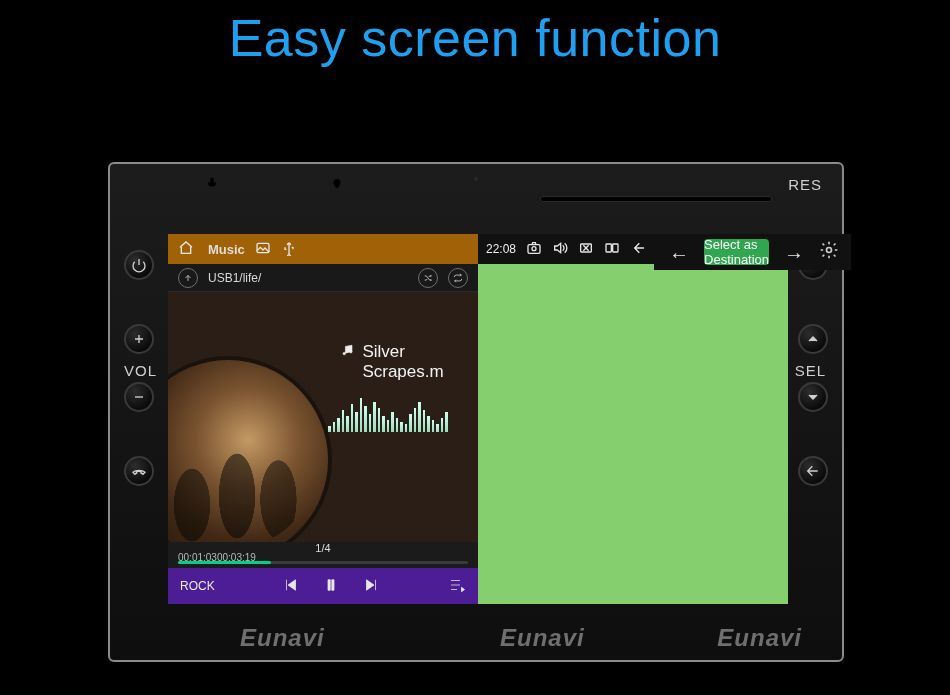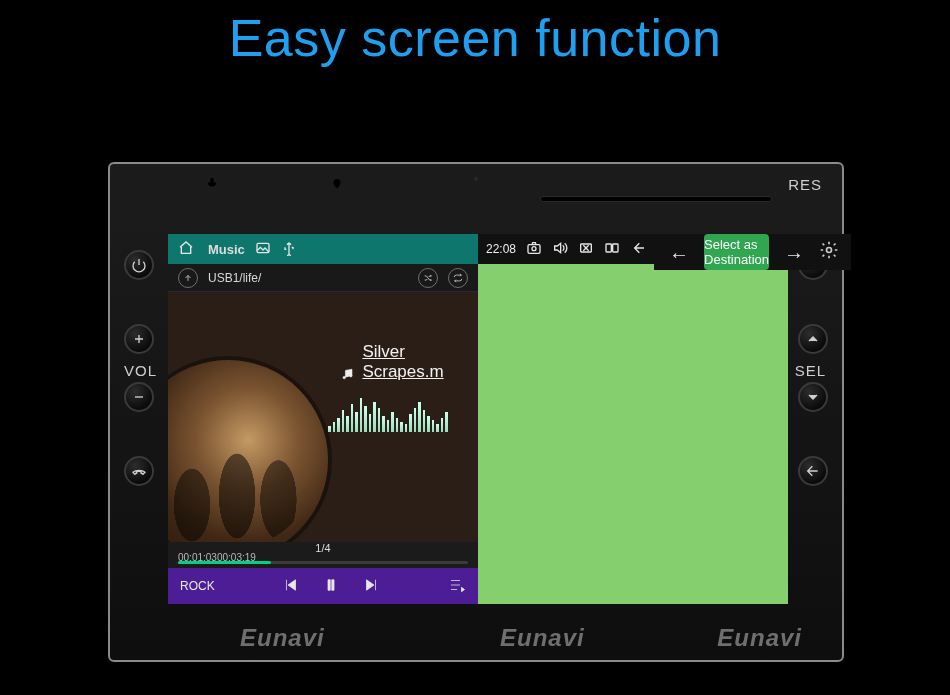--- a/index.html
+++ b/index.html
@@ -8,36 +8,36 @@
   .title { position: absolute; left: 0; right: 0; top: 8px; text-align: center; color: #1e9ff0; font-size: 52px; font-weight: 400; letter-spacing: .5px; }
   .subtitle { position: absolute; left: 0; right: 0; top: 98px; text-align: center; color: #1e9ff0; font-size: 22px; }
   .unit { position: absolute; left: 108px; top: 162px; width: 736px; height: 500px; background: linear-gradient(180deg,#1c1c1c,#0e0e0e); border: 2px solid #8a8a8a; border-radius: 6px; }
   .bezel-btn { position: absolute; width: 30px; height: 30px; border-radius: 50%; background: radial-gradient(circle at 35% 30%, #2d2d2d 0%, #0b0b0b 70%); border: 2px solid #3a3a3a; display:flex; align-items:center; justify-content:center; color:#cfcfcf; }
   .bezel-btn svg { width:16px; height:16px; stroke:#cfcfcf; fill:none; stroke-width:2; }
   .bezel-label { position:absolute; color:#cfcfcf; font-size:15px; letter-spacing:1px; }
   .tiny-icon { position:absolute; width:14px; height:14px; color:#bfbfbf; }
   .screen { position:absolute; left:58px; top:70px; width:620px; height:370px; background:#222; border-radius:3px; box-shadow:inset 0 0 0 1px #000; display:flex; }
   
   .left-app { width:310px; height:100%; background:#1b1b1b; color:#ddd; position:relative; display:flex; flex-direction:column; }
-  .la-top { height:30px; background:#0f766e; display:flex; align-items:center; gap:14px; padding:0 10px; font-size:13px; }
+  .la-top { height:30px; background:#a16207; display:flex; align-items:center; gap:14px; padding:0 10px; font-size:13px; }
   .la-top .mid { flex:1; display:flex; align-items:center; gap:10px; }
   .la-top svg { width:16px; height:16px; stroke:#e6e6e6; fill:none; stroke-width:2; }
   .la-bar { height:28px; display:flex; align-items:center; gap:10px; padding:0 10px; font-size:12px; background:#191919; border-bottom:1px solid #2a2a2a; }
   .la-bar .crumb { flex:1; color:#d8d8d8; }
   .la-bar .circ { width:20px; height:20px; border-radius:50%; border:1px solid #6e6e6e; display:flex; align-items:center; justify-content:center; }
   .la-bar .circ svg { width:10px;height:10px;stroke:#cfcfcf;fill:none;stroke-width:2; }
   .la-main { flex:1; position:relative; background:#2a1e17; overflow:hidden; }
   .album { position:absolute; left:-40px; bottom:-18px; width:200px; height:200px; border-radius:50%; background: radial-gradient(circle at 60% 40%, #c39a63 0%, #7b5431 30%, #402815 60%, #20140b 100%); box-shadow: 0 0 0 4px rgba(0,0,0,.4); background-blend-mode:multiply; }
   .album-people { position:absolute; inset:10px; border-radius:50%; background:
       radial-gradient(ellipse 30px 60px at 30% 75%, rgba(0,0,0,.45) 0 60%, transparent 61%),
       radial-gradient(ellipse 30px 70px at 55% 70%, rgba(0,0,0,.5) 0 60%, transparent 61%),
       radial-gradient(ellipse 30px 65px at 78% 72%, rgba(0,0,0,.45) 0 60%, transparent 61%); }
   .eq { position:absolute; left:160px; bottom:110px; width:120px; height:40px; display:flex; gap:2px; align-items:flex-end; }
   .eq i{ display:block; width:4px; background:linear-gradient(180deg,#cfe,#9db); }
-  .song { position:absolute; left:172px; top:50px; color:#f2f2f2; font-size:17px; display:flex; align-items:flex-end; gap:8px;text-decoration:underline; }
+  .song { position:absolute; left:172px; top:50px; color:#f2f2f2; font-size:17px; display:flex; align-items:flex-start; gap:8px; }
   .song svg { width:16px;height:16px; stroke:#eee; fill:#eee; }
   .la-seek { height:26px; padding:4px 10px 0; font-size:10px; color:#bbb; display:flex; align-items:center; justify-content:flex-start; position:relative; }
   .la-seek .track { position:absolute; left:10px; right:10px; bottom:4px; height:3px; background:#3a3a3a; border-radius:3px; }
   .la-seek .prog  { position:absolute; left:10px; bottom:4px; height:3px; background:#00d08a; border-radius:3px; }
   .la-seek .counter { position:absolute; left:0; right:0; top:0; text-align:center; font-size:11px; color:#ddd; }
   .la-ctrl { height:36px; background:#4c1d95; display:flex; align-items:center; gap:22px; padding:0 12px; color:#e7e7e7; font-size:12px; }
   .la-ctrl svg { width:18px;height:18px; stroke:#e7e7e7; fill:#e7e7e7; }
   .la-ctrl .spacer{flex:1;}
   
   .right-app { width:310px; height:100%; position:relative; background:#86cf6f; display:flex; flex-direction:row; }
@@ -52,21 +52,21 @@
   .target .cross:after{top:13px;left:-5px;height:4px;width:40px;}
   .scale { position:absolute; right:12px; bottom:12px; font-size:12px; color:#222; text-align:right;}
   .scale .bar{width:54px;height:6px;border-bottom:2px solid #222;border-left:2px solid #222;border-right:2px solid #222;margin-top:2px;}
   .map-btns-left { position:absolute; left:8px; top:6px; display:flex; flex-direction:column; gap:12px;}
   .map-btn { width:32px;height:28px;border-radius:4px;background:#f3f3f3;border:1px solid #999;display:flex;align-items:center;justify-content:center;font-size:12px;color:#333;}
   .map-btn.small{height:26px;}
   .map-btn svg{width:16px;height:16px;stroke:#333;fill:none;stroke-width:2;}
   .map-btns-right { position:absolute; right:8px; top:6px; display:flex; flex-direction:column; gap:12px; align-items:flex-end;}
   .ra-bottom { height:36px; background:#111; display:flex; align-items:center; gap:8px; padding:0 8px; }
   .ra-bottom .arrow { color:#e7e7e7; width:34px; text-align:center; font-size:20px; }
-  .dest-btn { flex:1; height:36px; border-radius:4px; background:#2fa64f; color:#fff; font-size:13px; display:flex; align-items:center; justify-content:center; }
+  .dest-btn { flex:1; height:26px; border-radius:4px; background:#2fa64f; color:#fff; font-size:13px; display:flex; align-items:center; justify-content:center; }
   .gear { width:24px;height:24px; }
   .gear svg{width:20px;height:20px;stroke:#ccc;fill:none;stroke-width:2;}
   .dot { position:absolute; left:50%; top:13px; width:4px;height:4px;border-radius:50%;background:#2a2a2a; transform:translateX(-2px); }
   .brand { position:absolute; bottom:8px; color:#6f6f6f; font-size:24px; font-style:italic; letter-spacing:1px; font-weight:600;}
 </style>
 </head>
 <body>
 
 <div class="stage">
   <div class="title">Easy screen function</div>

